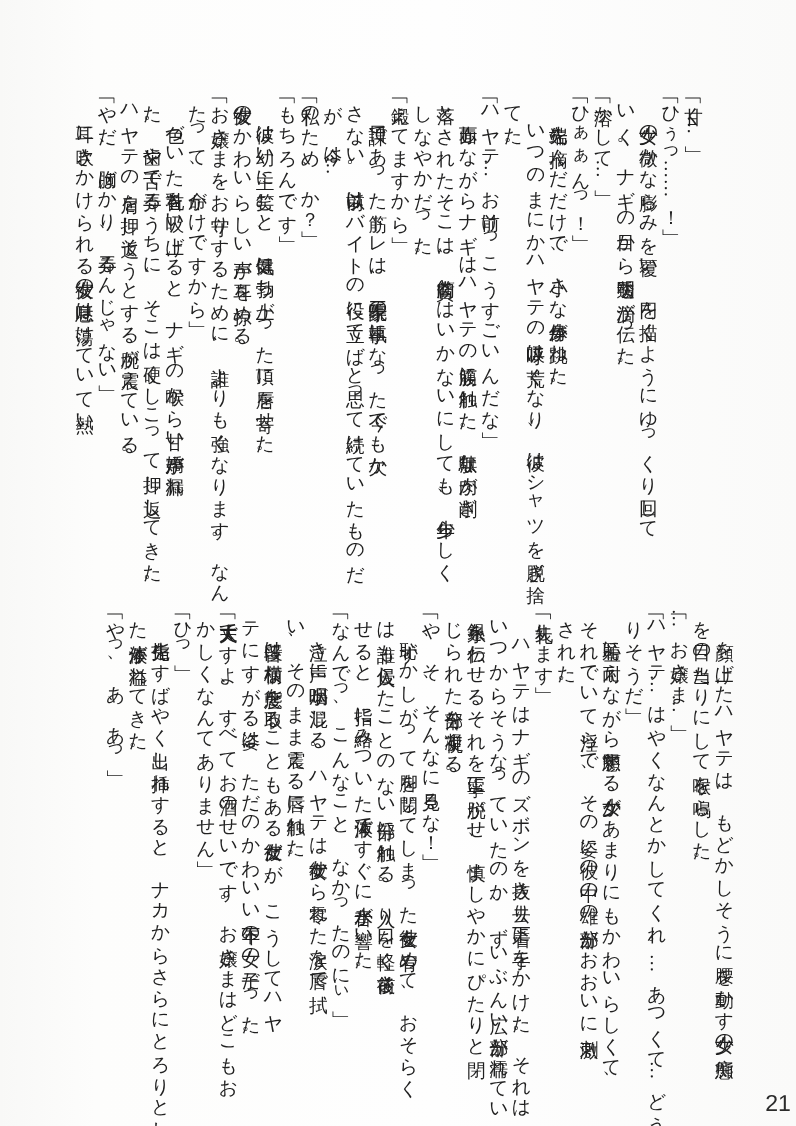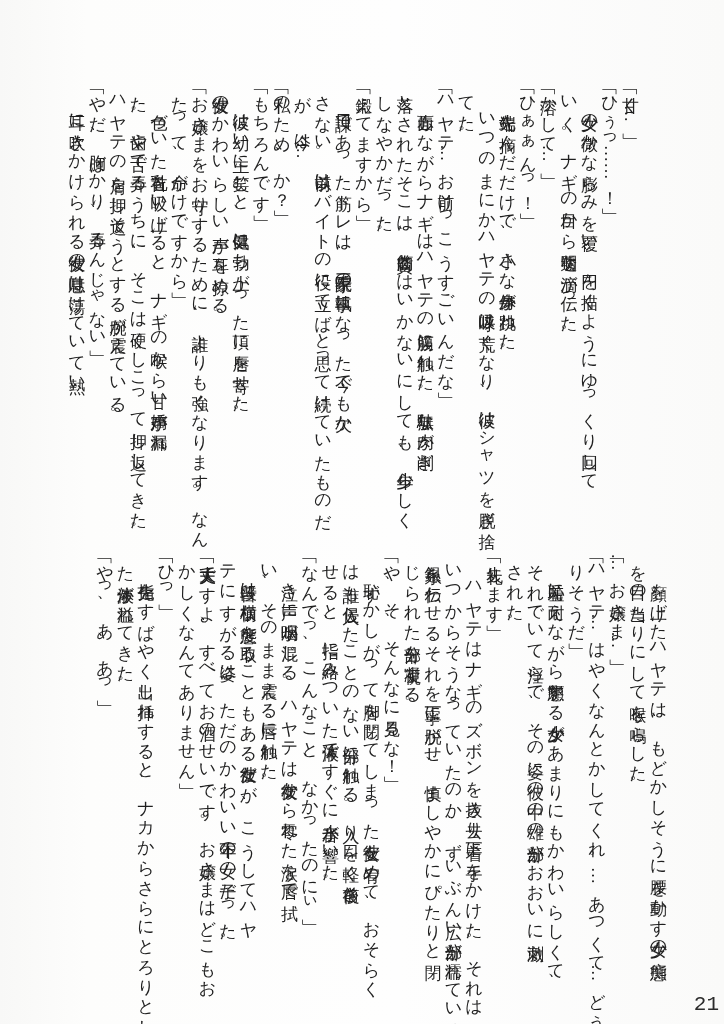--- a/index.html
+++ b/index.html
@@ -21,21 +21,21 @@
   }
   .vtext p {
     margin:0; padding:0;
     white-space:nowrap;
   }
   #top-text    { top:84px;  right:84px; height:436px; }
   #bottom-text { top:553px; right:56px; height:458px; }
   .page-number {
     position:absolute;
     right:5px; bottom:8px;
-    font-family:Liberation Mono, monospace;
+    font-family:Liberation Sans, sans-serif;
     font-size:21px;
     color:#2b2b2b;
   }
 </style>
 </head>
 <body>
 
 <div class="page">
   <div id="top-text" class="vtext">
       <p>「甘く…」</p>

